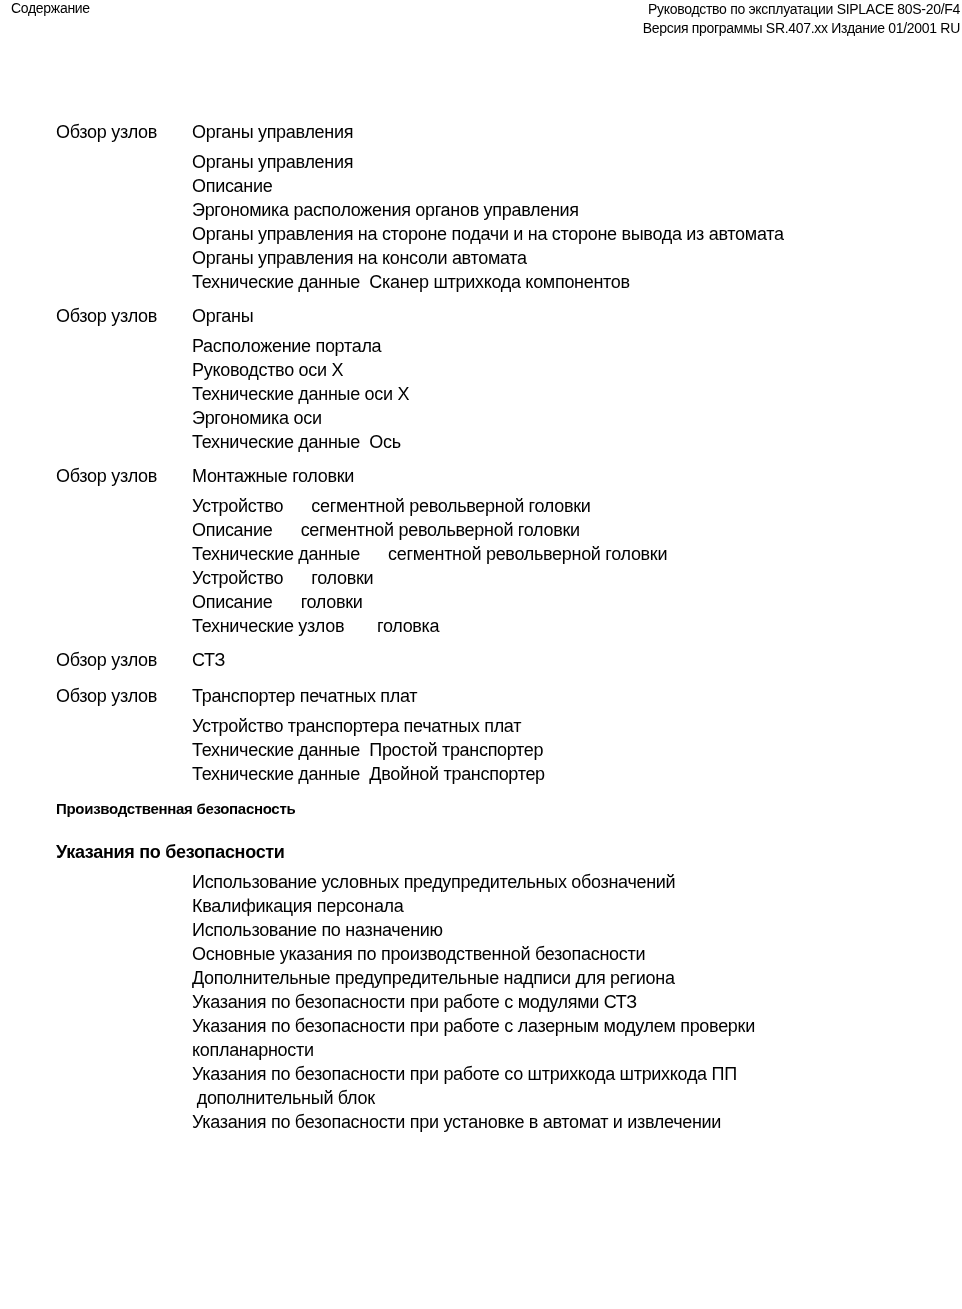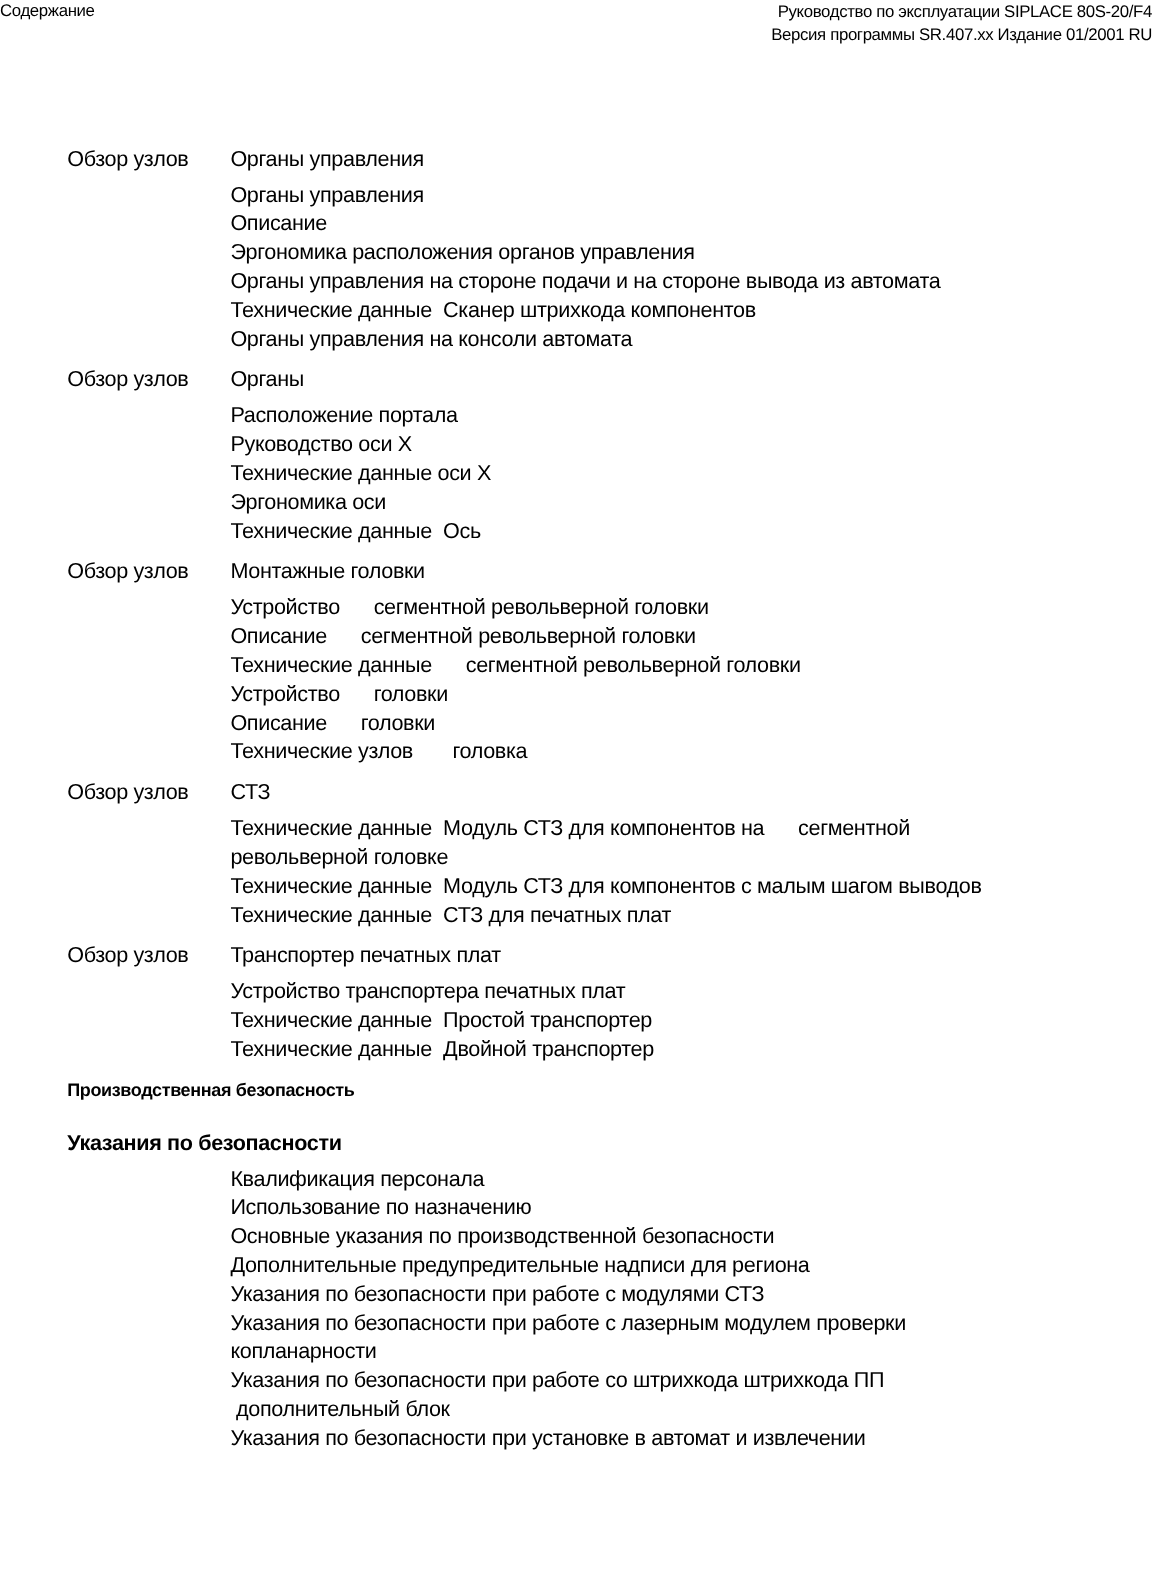--- a/index.html
+++ b/index.html
@@ -1,20 +1,20 @@
 <!DOCTYPE html>
 <html><head>
 <meta charset="utf-8">
 <style>
   html, body { margin: 0; padding: 0; background: #ffffff; }
   body {
     width: 962px; height: 1309px; position: relative; overflow: hidden;
     font-family: "Liberation Sans", sans-serif; color: #000;
   }
-  .hdr-left { position: absolute; left: 0; top: 0; font-size: 14px; letter-spacing: -0.3px; }
+  .hdr-left { position: absolute; left: 11px; top: 0; font-size: 14px; letter-spacing: -0.3px; }
   .hdr-right { position: absolute; right: 2px; top: 0; font-size: 14px; text-align: right; line-height: 19px; letter-spacing: -0.3px; }
   .content { position: absolute; left: 56px; top: 118px; width: 890px; }
   .section { margin-bottom: 8px; }
   .sec-head { font-weight: normal; font-size: 18px; line-height: 28px; letter-spacing: -0.3px; display: flex; }
   .sec-prefix { width: 136px; flex: none; }
   .items { margin-left: 136px; margin-top: 4px; }
   .item { font-size: 18px; line-height: 24px; letter-spacing: -0.3px; white-space: pre-wrap; }
   .big-title { font-weight: bold; font-size: 15px; line-height: 30px; margin-top: 8px; letter-spacing: -0.3px; }
   .sub-title { font-weight: bold; font-size: 18px; line-height: 28px; margin-top: 14px; letter-spacing: -0.3px; }
 </style>
@@ -32,22 +32,22 @@
       <div class="section">
         <div class="sec-head">
           <span class="sec-prefix">Обзор узлов</span>
           <span>Органы управления</span>
         </div>
         <div class="items">
           <div class="item">Органы управления</div>
           <div class="item">Описание</div>
           <div class="item">Эргономика расположения органов управления</div>
           <div class="item">Органы управления на стороне подачи и на стороне вывода из автомата</div>
+          <div class="item">Органы управления на консоли автомата</div>
           <div class="item">Технические данные  Сканер штрихкода компонентов</div>
-          <div class="item">Органы управления на консоли автомата</div>
         </div>
       </div>
       <div class="section">
         <div class="sec-head">
           <span class="sec-prefix">Обзор узлов</span>
           <span>Органы</span>
         </div>
         <div class="items">
           <div class="item">Расположение портала</div>
           <div class="item">Руководство оси X</div>
@@ -68,43 +68,38 @@
           <div class="item">Устройство      головки</div>
           <div class="item">Описание      головки</div>
           <div class="item">Технические узлов       головка</div>
         </div>
       </div>
       <div class="section">
         <div class="sec-head">
           <span class="sec-prefix">Обзор узлов</span>
           <span>СТЗ</span>
         </div>
-        <div class="items">
-          <div class="item">Технические данные  Модуль СТЗ для компонентов на      сегментной
-револьверной головке</div>
-          <div class="item">Технические данные  Модуль СТЗ для компонентов с малым шагом выводов</div>
-          <div class="item">Технические данные  СТЗ для печатных плат</div>
-        </div>
       </div>
       <div class="section">
         <div class="sec-head">
           <span class="sec-prefix">Обзор узлов</span>
           <span>Транспортер печатных плат</span>
         </div>
         <div class="items">
           <div class="item">Устройство транспортера печатных плат</div>
           <div class="item">Технические данные  Простой транспортер</div>
           <div class="item">Технические данные  Двойной транспортер</div>
         </div>
       </div>
     </div>
 
   <div class="big-title">Производственная безопасность</div>
   <div class="sub-title">Указания по безопасности</div>
   <div class="items" id="safety-items">
+      <div class="item">Использование условных предупредительных обозначений</div>
       <div class="item">Квалификация персонала</div>
       <div class="item">Использование по назначению</div>
       <div class="item">Основные указания по производственной безопасности</div>
       <div class="item">Дополнительные предупредительные надписи для региона</div>
       <div class="item">Указания по безопасности при работе с модулями СТЗ</div>
       <div class="item">Указания по безопасности при работе с лазерным модулем проверки
 копланарности</div>
       <div class="item">Указания по безопасности при работе со штрихкода штрихкода ПП
  дополнительный блок</div>
       <div class="item">Указания по безопасности при установке в автомат и извлечении</div>

